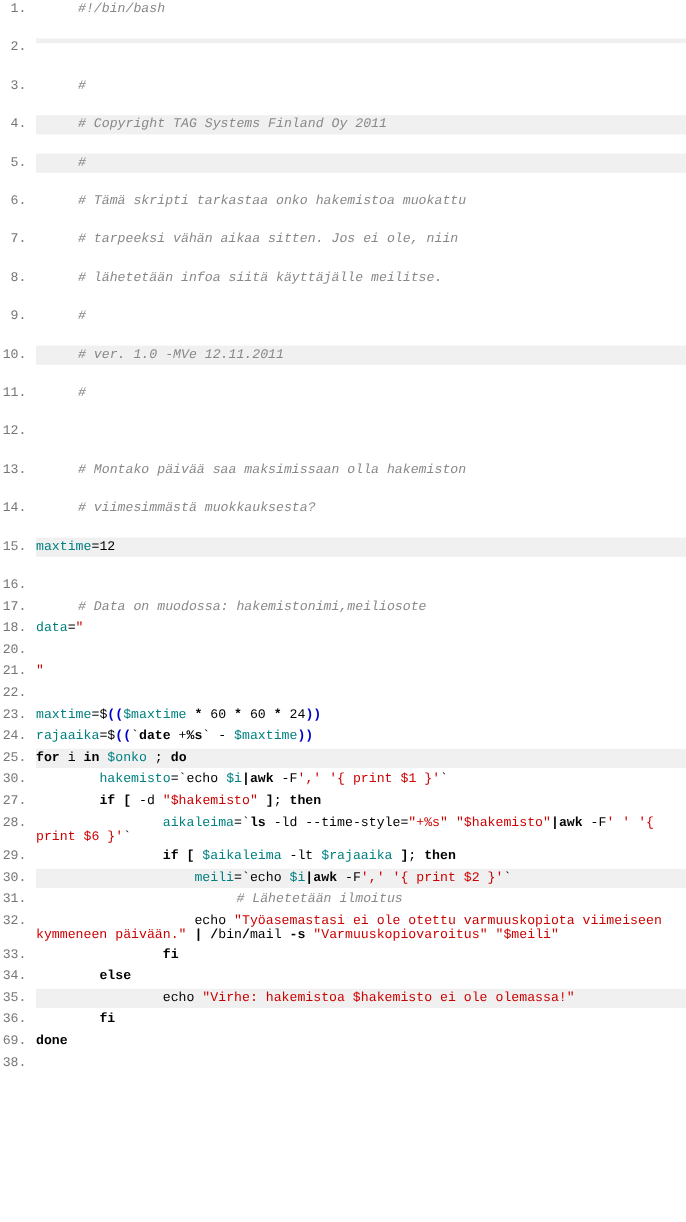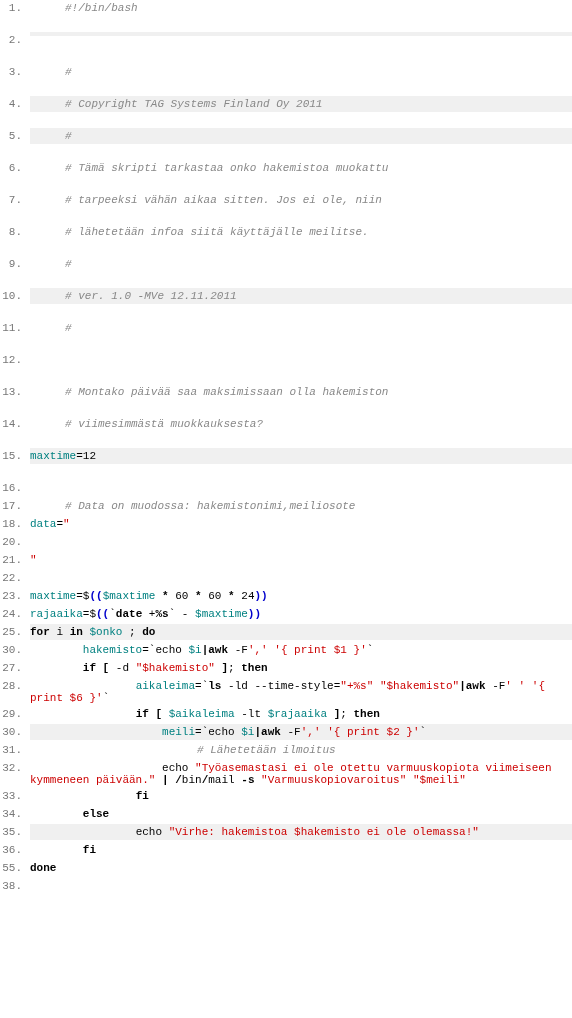--- a/index.html
+++ b/index.html
@@ -185,20 +185,20 @@
     </div>
     <div class="line">
       <div class="gutter">35.</div>
       <div class="code hl"><span>                </span><span class="c-echo">echo</span><span> </span><span class="c-str">"Virhe: hakemistoa $hakemisto ei ole olemassa!"</span></div>
     </div>
     <div class="line">
       <div class="gutter">36.</div>
       <div class="code"><span>        </span><span class="c-kw">fi</span></div>
     </div>
     <div class="line">
-      <div class="gutter">55.</div>
+      <div class="gutter">69.</div>
       <div class="code"><span class="c-kw">done</span></div>
     </div>
     <div class="line">
       <div class="gutter">38.</div>
       <div class="code"></div>
     </div>
   </div>
 
 </body></html>

